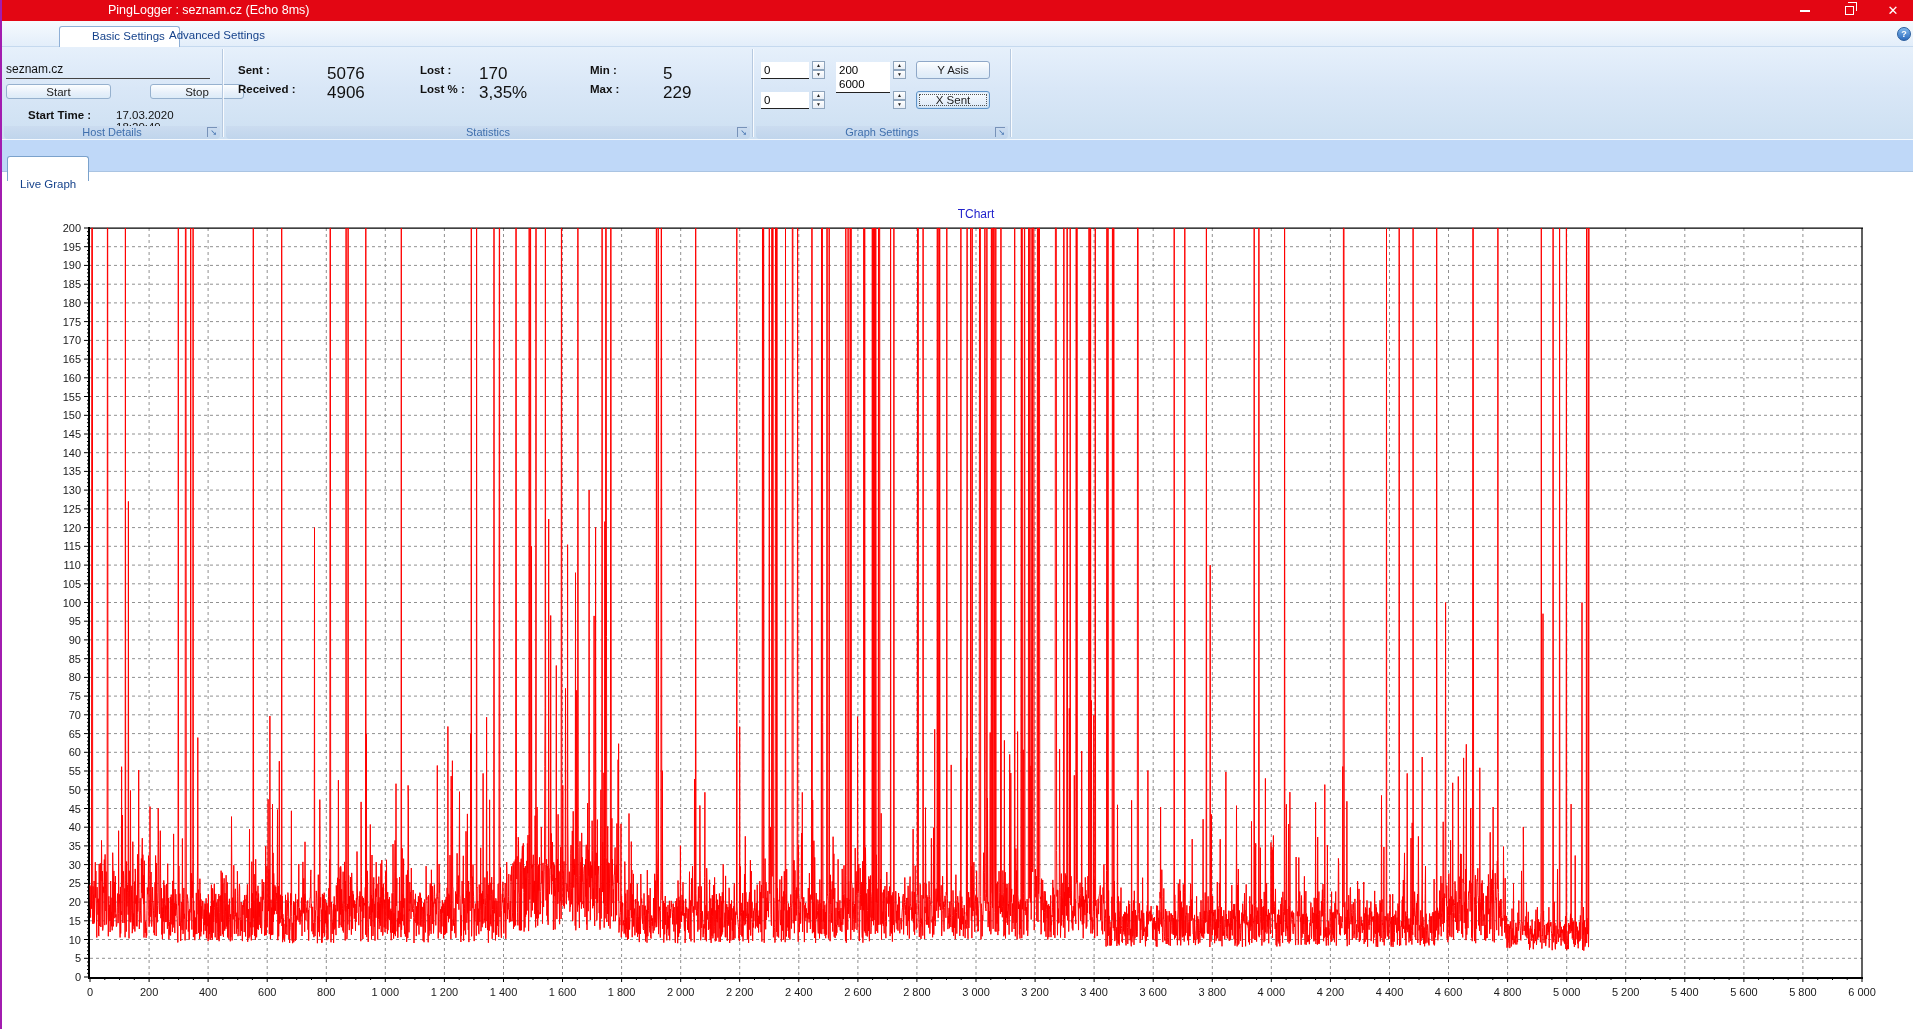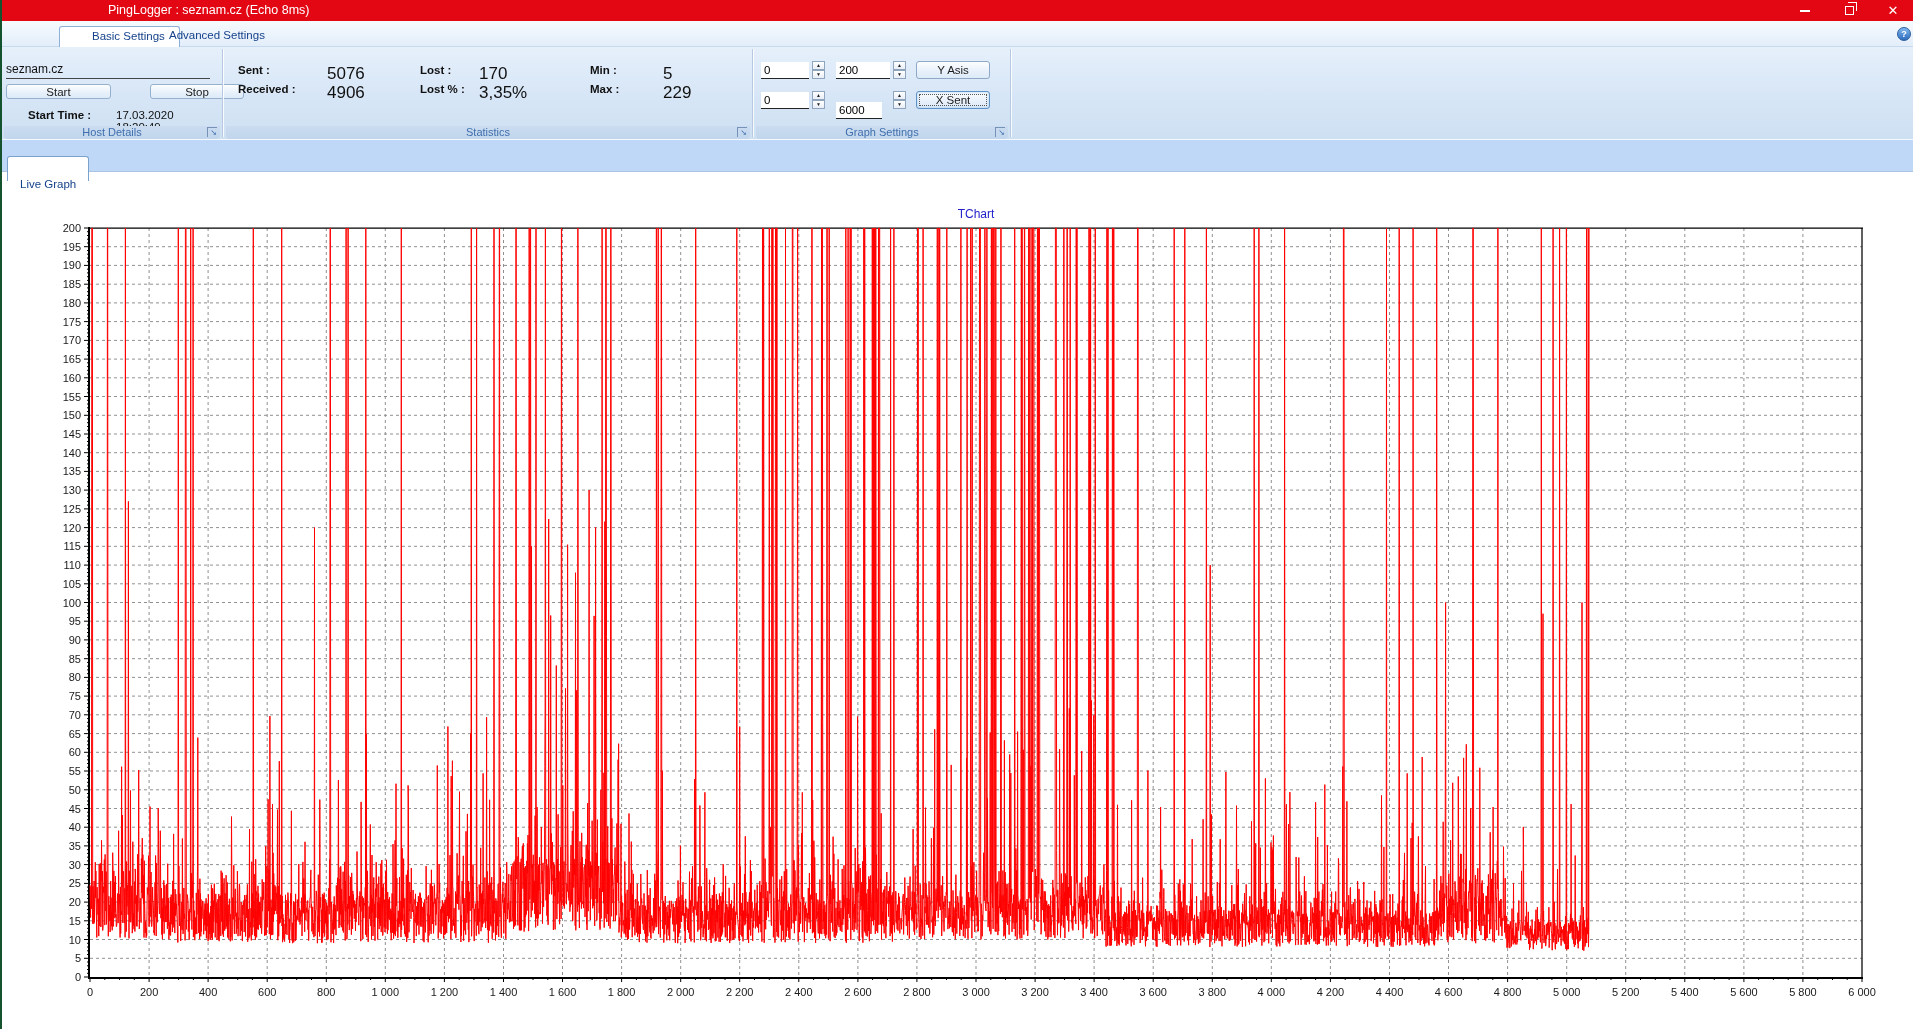--- a/index.html
+++ b/index.html
@@ -1,19 +1,19 @@
 <!DOCTYPE html>
 <html><head>
 <meta charset="utf-8">
 <style>
   * { box-sizing: border-box; margin: 0; padding: 0; }
   html,body { width:1913px; height:1029px; background:#fff; overflow:hidden;
               font-family:"Liberation Sans", sans-serif; }
   .window { position:relative; width:1913px; height:1029px; background:#86efac;
-            border-left:2px solid #14532d; }
+            border-left:2px solid #a21caf; }
 
   
   .titlebar { position:absolute; left:0; top:0; width:1913px; height:21px;
               background:#e30613; color:#fff; }
   .title-text { position:absolute; left:106px; top:3px; font-size:12.5px; color:#fff; }
   .win-controls { position:absolute; right:0; top:0; height:21px; display:flex; }
   .winbtn { width:44px; height:21px; display:flex; align-items:center; justify-content:center;
             cursor:default; }
   .glyph-min { width:10px; height:2px; background:#fff; display:block; }
   .glyph-restore { width:9px; height:9px; border:1.5px solid #fff; position:relative; display:block; }
@@ -163,21 +163,21 @@
         <button><span>▲</span></button>
         <button><span>▼</span></button>
       </div>
       <button class="axis-btn" style="left:160px; top:14px;">Y Asis</button>
 
       <input class="num-input" style="left: 5px; top: 45px;" value="0">
       <div class="spin" style="left:56px; top:44px;">
         <button><span>▲</span></button>
         <button><span>▼</span></button>
       </div>
-      <input class="num-input" style="left: 80px; top: 55px; width: 46px;" value="6000">
+      <input class="num-input" style="left: 80px; top: 29px; width: 54px;" value="6000">
       <div class="spin" style="left:137px; top:44px;">
         <button><span>▲</span></button>
         <button><span>▼</span></button>
       </div>
       <button class="axis-btn focused" style="left:160px; top:44px;">X Sent</button>
 
       <div class="caption-bar">Graph Settings</div>
       <div class="launcher">↘</div>
     </div>
 

